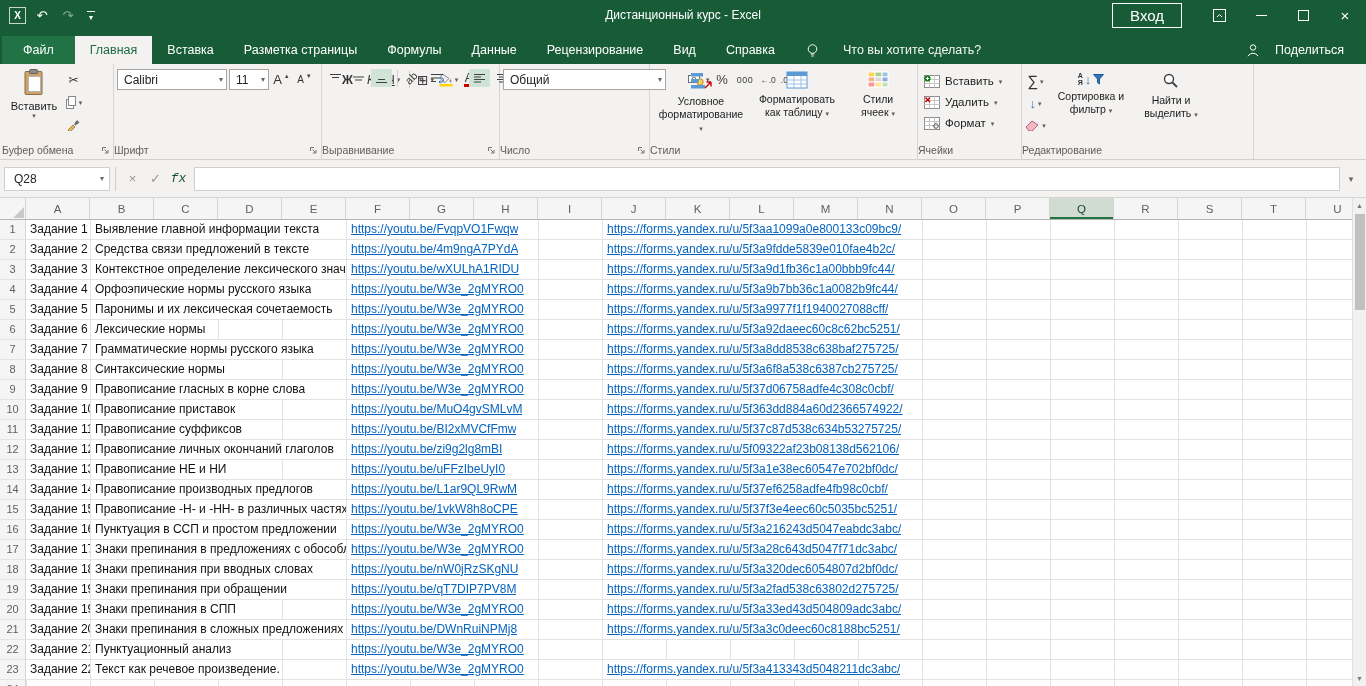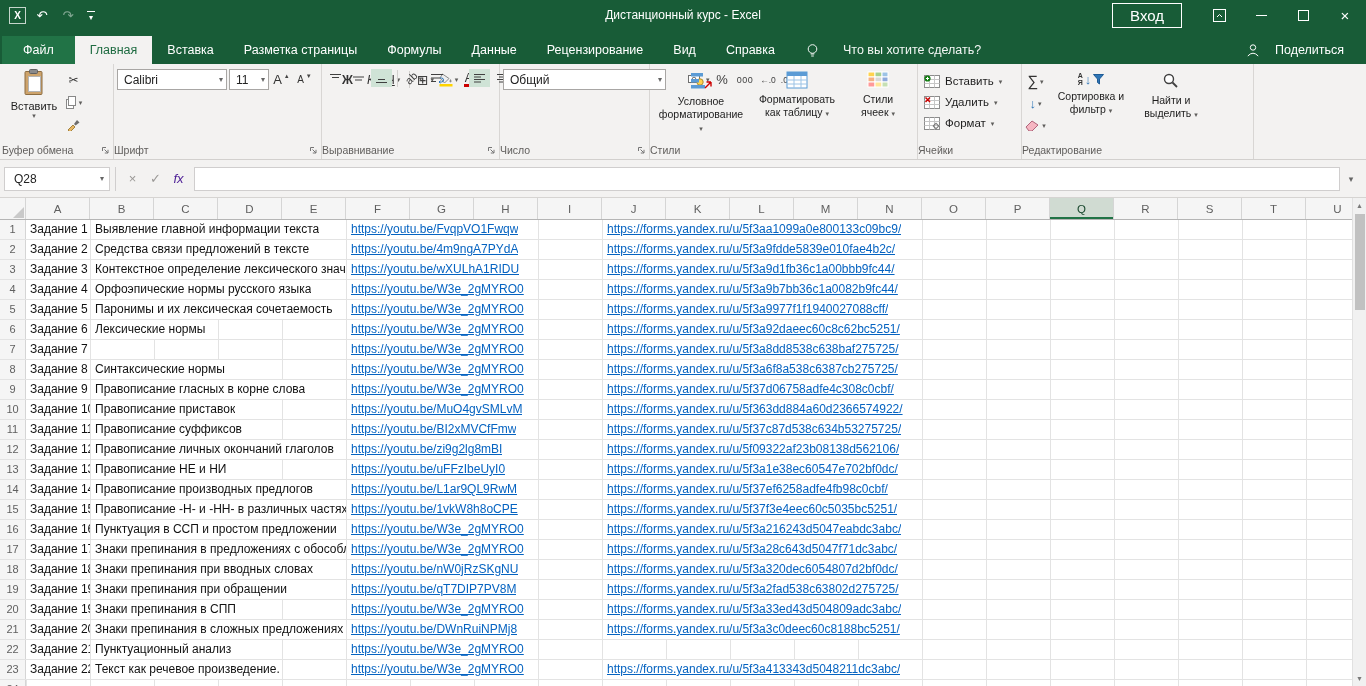--- a/index.html
+++ b/index.html
@@ -62,21 +62,21 @@
 .sarr{font-size:13px;color:#2e75b6;font-weight:bold}
 .sorticon{display:flex;align-items:center;gap:2px}
 .sigma{font-size:15px;color:#333;line-height:14px}
 .filldn{color:#2e75b6;font-weight:bold;font-size:13px}
 
 .fbar{position:absolute;top:160px;left:0;right:0;height:38px;background:#f3f2f1;border-bottom:1px solid #d6d4d2;display:flex;align-items:center;padding:0 4px}
 .namebox{width:106px;height:24px;background:#fff;border:1px solid #d0cece;display:flex;align-items:center;justify-content:space-between;padding:0 5px 0 9px;font-size:12px;color:#222}
 .nbchev{font-size:8px;color:#666}
 .fdiv{width:1px;height:24px;background:#d0cece;margin:0 5px}
 .fbtn{width:23px;text-align:center;font-size:13px;color:#9a9896}
-.fxb{font-family:Liberation Sans, sans-serif;font-style:italic;color:#4c1d95;font-size:13px}
+.fxb{font-family:Liberation Mono, monospace;font-style:italic;color:#14532d;font-size:13px}
 .finput{flex:1;height:24px;background:#fff;border:1px solid #d0cece;margin-left:4px;line-height:22px;padding-left:6px;font-size:12px}
 .fexpand{width:22px;text-align:center;color:#666;font-size:9px}
 
 #sheet{position:absolute;top:198px;left:0;right:0;bottom:0;background:#fff}
 .colheads{display:flex;height:22px;background:#f5f5f5;border-bottom:1px solid #b5b5b5}
 .corner{width:26px;flex:none;border-right:1px solid #d5d5d5;position:relative;background:#f5f5f5}
 .corner::after{content:"";position:absolute;right:1px;bottom:1px;width:0;height:0;border-left:11px solid transparent;border-bottom:11px solid #c9c9c9}
 .colhead{width:64px;flex:none;text-align:center;line-height:22px;font-size:11.5px;color:#5f5f5f;border-right:1px solid #d5d5d5}
 .colhead.sel{background:#d0dbd2;box-shadow:inset 0 -2px 0 #217346;color:#17472c}
 #rows{position:absolute;top:22px;left:0;right:14px;bottom:0;overflow:hidden}
@@ -560,20 +560,21 @@
       <div class="row">
         <div class="rh">6</div>
         <div class="cell ca">Задание 6</div>
         <div class="cell cb">Лексические нормы</div>
         <a class="cell cf link">https://youtu.be/W3e_2gMYRO0</a>
         <a class="cell cj link">https://forms.yandex.ru/u/5f3a92daeec60c8c62bc5251/</a>
       </div>
       <div class="row">
         <div class="rh">7</div>
         <div class="cell ca">Задание 7</div>
+        <div class="cell cb">Грамматические нормы русского языка</div>
         <a class="cell cf link">https://youtu.be/W3e_2gMYRO0</a>
         <a class="cell cj link">https://forms.yandex.ru/u/5f3a8dd8538c638baf275725/</a>
       </div>
       <div class="row">
         <div class="rh">8</div>
         <div class="cell ca">Задание 8</div>
         <div class="cell cb">Синтаксические нормы</div>
         <a class="cell cf link">https://youtu.be/W3e_2gMYRO0</a>
         <a class="cell cj link">https://forms.yandex.ru/u/5f3a6f8a538c6387cb275725/</a>
       </div>

